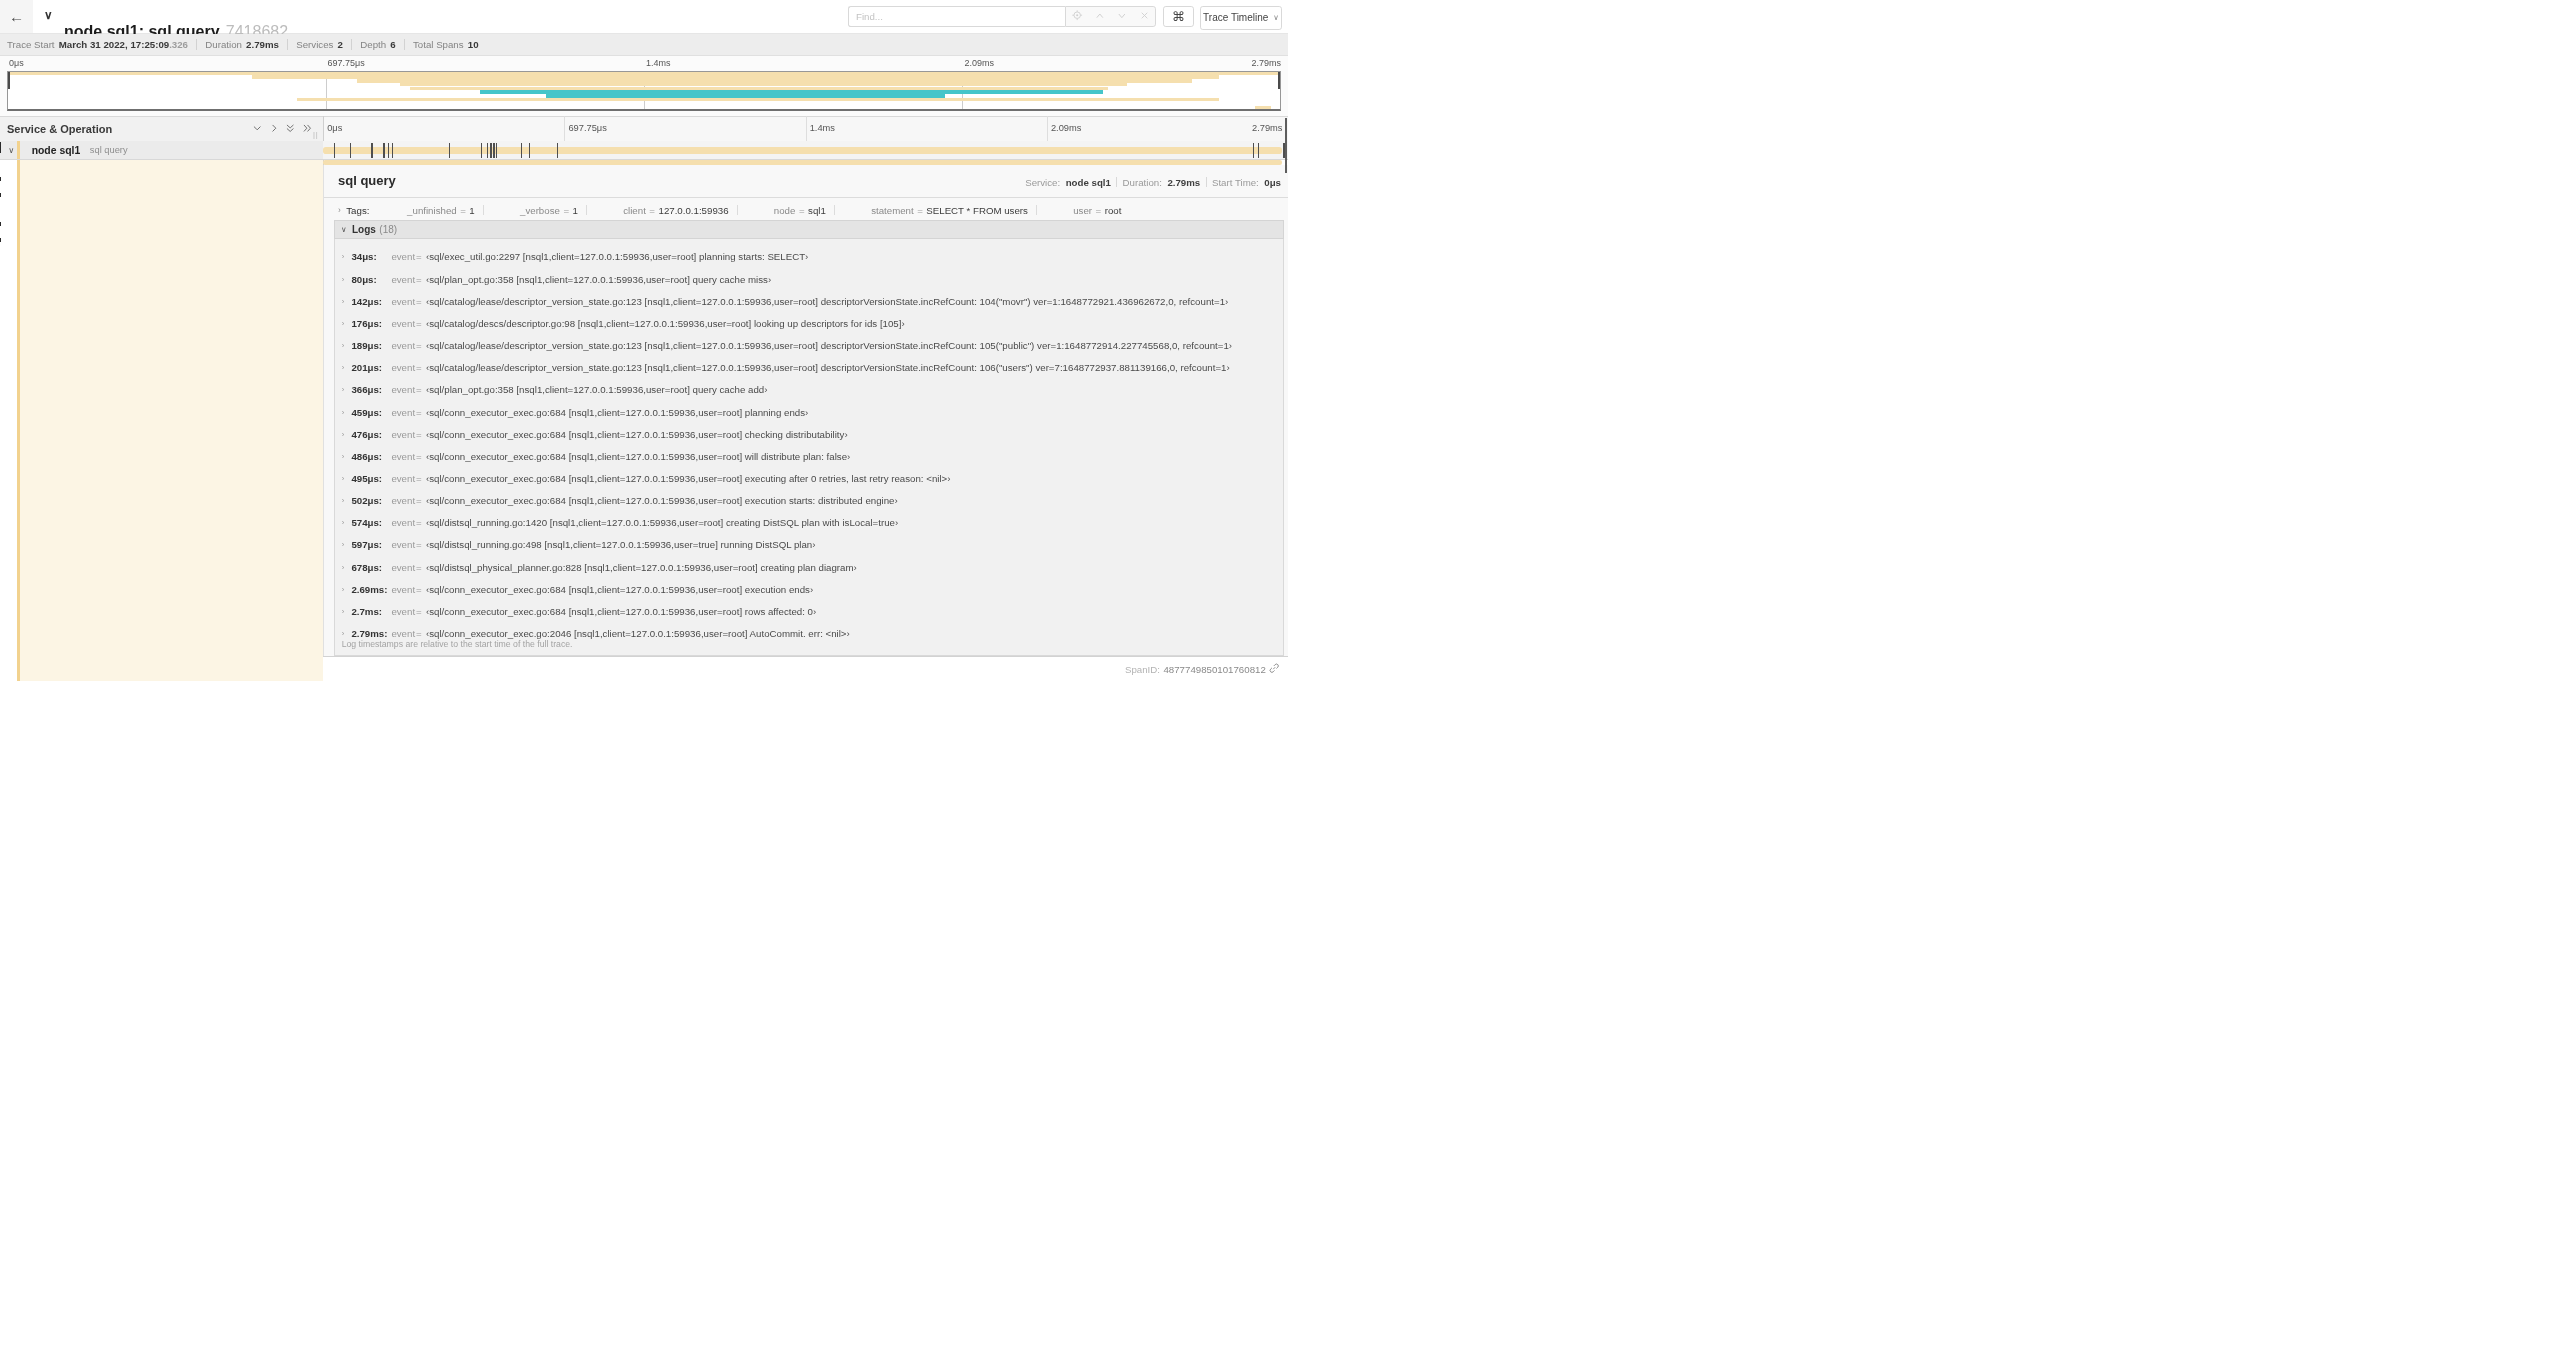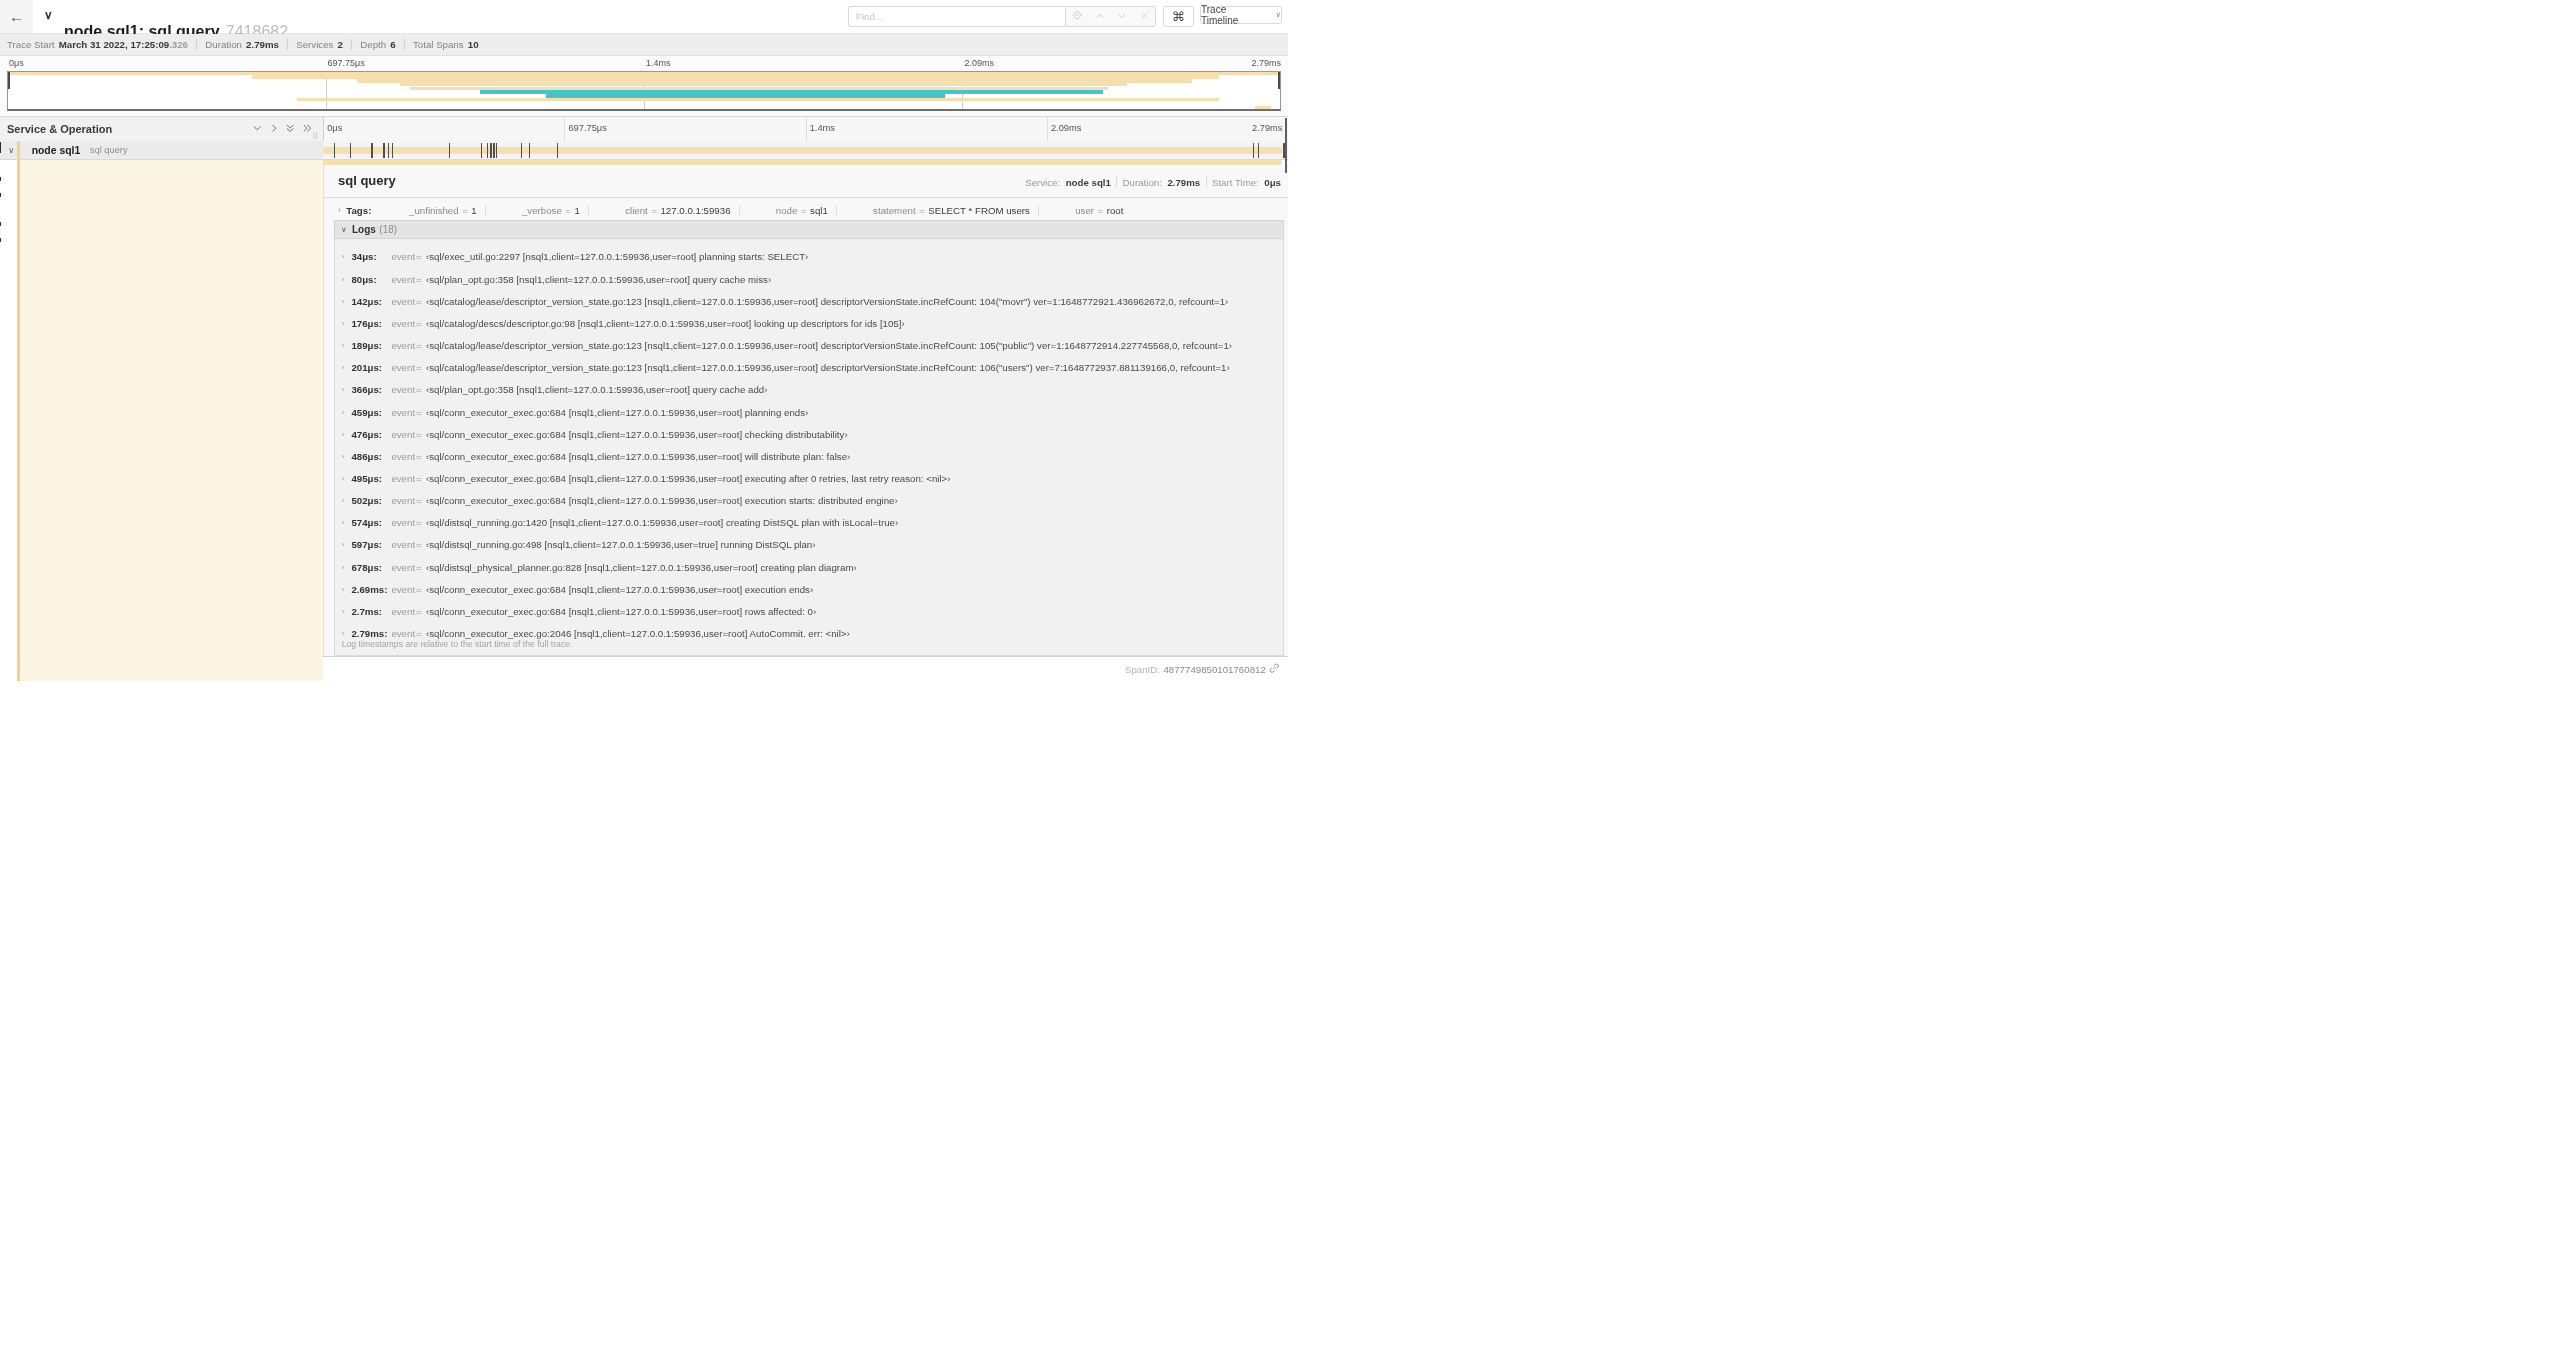--- a/index.html
+++ b/index.html
@@ -13,21 +13,21 @@
   #back-arrow{font-size:15.2px;color:#444;}
   #title-collapse{left:44px;top:8.3px;font-size:11.8px;font-weight:bold;color:#333;}
   #page-title{left:64px;top:23px;font-size:16px;font-weight:bold;color:#1b1b1b;white-space:nowrap;}
   #trace-id{font-weight:normal;color:#bcbcbc;margin-left:6.2px;}
   #find-input{left:848px;top:5.5px;width:217px;height:21.5px;box-sizing:border-box;border:0.7px solid #d9d9d9;border-right:none;border-radius:2.8px 0 0 2.8px;padding:0 7px;font-size:9.7px;color:#444;background:#fff;outline:none;}
   #find-input::placeholder{color:#c3c3c3;}
   #find-tools{left:1065px;top:5.5px;width:91px;height:21.5px;box-sizing:border-box;border:0.7px solid #d9d9d9;border-radius:0 2.8px 2.8px 0;background:#f9f9f9;display:flex;align-items:center;justify-content:space-around;color:#cfcfcf;font-size:9.7px;}
   #find-tools span{line-height:1;}
   .hdr-btn{box-sizing:border-box;border:0.7px solid #d9d9d9;border-radius:2.8px;background:#fff;display:flex;align-items:center;justify-content:center;color:#444;}
   #kbd-btn{left:1163px;top:5.5px;width:30.5px;height:21.5px;font-size:13px;font-family:"DejaVu Sans",sans-serif;}
-  #view-btn{left:1200px;top:5.5px;width:82px;height:18px;font-size:10px;gap:11px;align-items:center;}
+  #view-btn{left:1200px;top:5.5px;width:82px;height:24px;font-size:10px;gap:5px;align-items:center;}
   #view-btn .chev{font-size:7.6px;color:#888;}
 
   
   #trace-info{left:0;top:34px;width:1288px;height:22px;background:#ededed;border-bottom:0.7px solid #e0e0e0;display:flex;align-items:center;padding-left:7px;box-sizing:border-box;font-size:9.7px;}
   .ti-label{color:#848484;margin-right:4.2px;}
   .ti-value{color:#3a3a3a;font-weight:bold;}
   .ti-suffix{color:#9d9d9d;font-weight:bold;}
   .ti-sep{width:0.7px;height:11px;background:#d2d2d2;margin:0 8.3px;}
 
   
@@ -81,21 +81,21 @@
   
   #detail{left:323px;top:165px;width:965px;height:517px;background:#f8f8f8;border-left:0.7px solid #e0e0e0;box-sizing:border-box;}
   #detail-title-row{position:absolute;left:0;top:5.5px;width:100%;height:25px;}
   #detail-title{position:absolute;left:14px;top:2.8px;font-size:13px;font-weight:bold;color:#2a2a2a;}
   #detail-meta{position:absolute;right:7px;top:6.2px;font-size:9.7px;color:#9a9a9a;display:flex;align-items:center;gap:5.5px;white-space:nowrap;}
   #detail-meta b{color:#3f3f3f;}
   .meta-sep{width:0.7px;height:10.4px;background:#d9d9d9;}
   #detail-divider{position:absolute;left:0;top:32px;width:100%;height:1.4px;background:#dcdcdc;}
   #tags-row{position:absolute;left:14px;top:37px;width:942px;height:16.6px;display:flex;align-items:center;font-size:9.7px;white-space:nowrap;}
   #tags-chevron{color:#888;font-size:8.3px;margin-right:5.5px;}
-  #tags-title{font-weight:bold;color:#333;margin-right:9.7px;}
+  #tags-title{font-weight:normal;color:#333;margin-right:9.7px;}
   .tag-key{color:#8a8a8a;margin-left:28px;}
   .tag-eq{color:#9a9a9a;margin:0 3.5px;}
   .tag-val{color:#3c3c3c;}
   .tag-sep{width:0.7px;height:10.4px;background:#dcdcdc;margin:0 8.3px;}
 
   #logs-block{position:absolute;left:9.7px;top:55px;width:950px;height:436px;}
   #logs-header{position:absolute;left:0;top:0;width:100%;height:18.7px;box-sizing:border-box;background:#e4e4e4;border:0.7px solid #d4d4d4;display:flex;align-items:center;font-size:10px;}
   #logs-chevron{color:#555;font-size:7.6px;margin:0 5.5px 0 6.2px;}
   #logs-title{font-weight:bold;color:#333;margin-right:3.5px;}
   #logs-count{color:#8a8a8a;}

